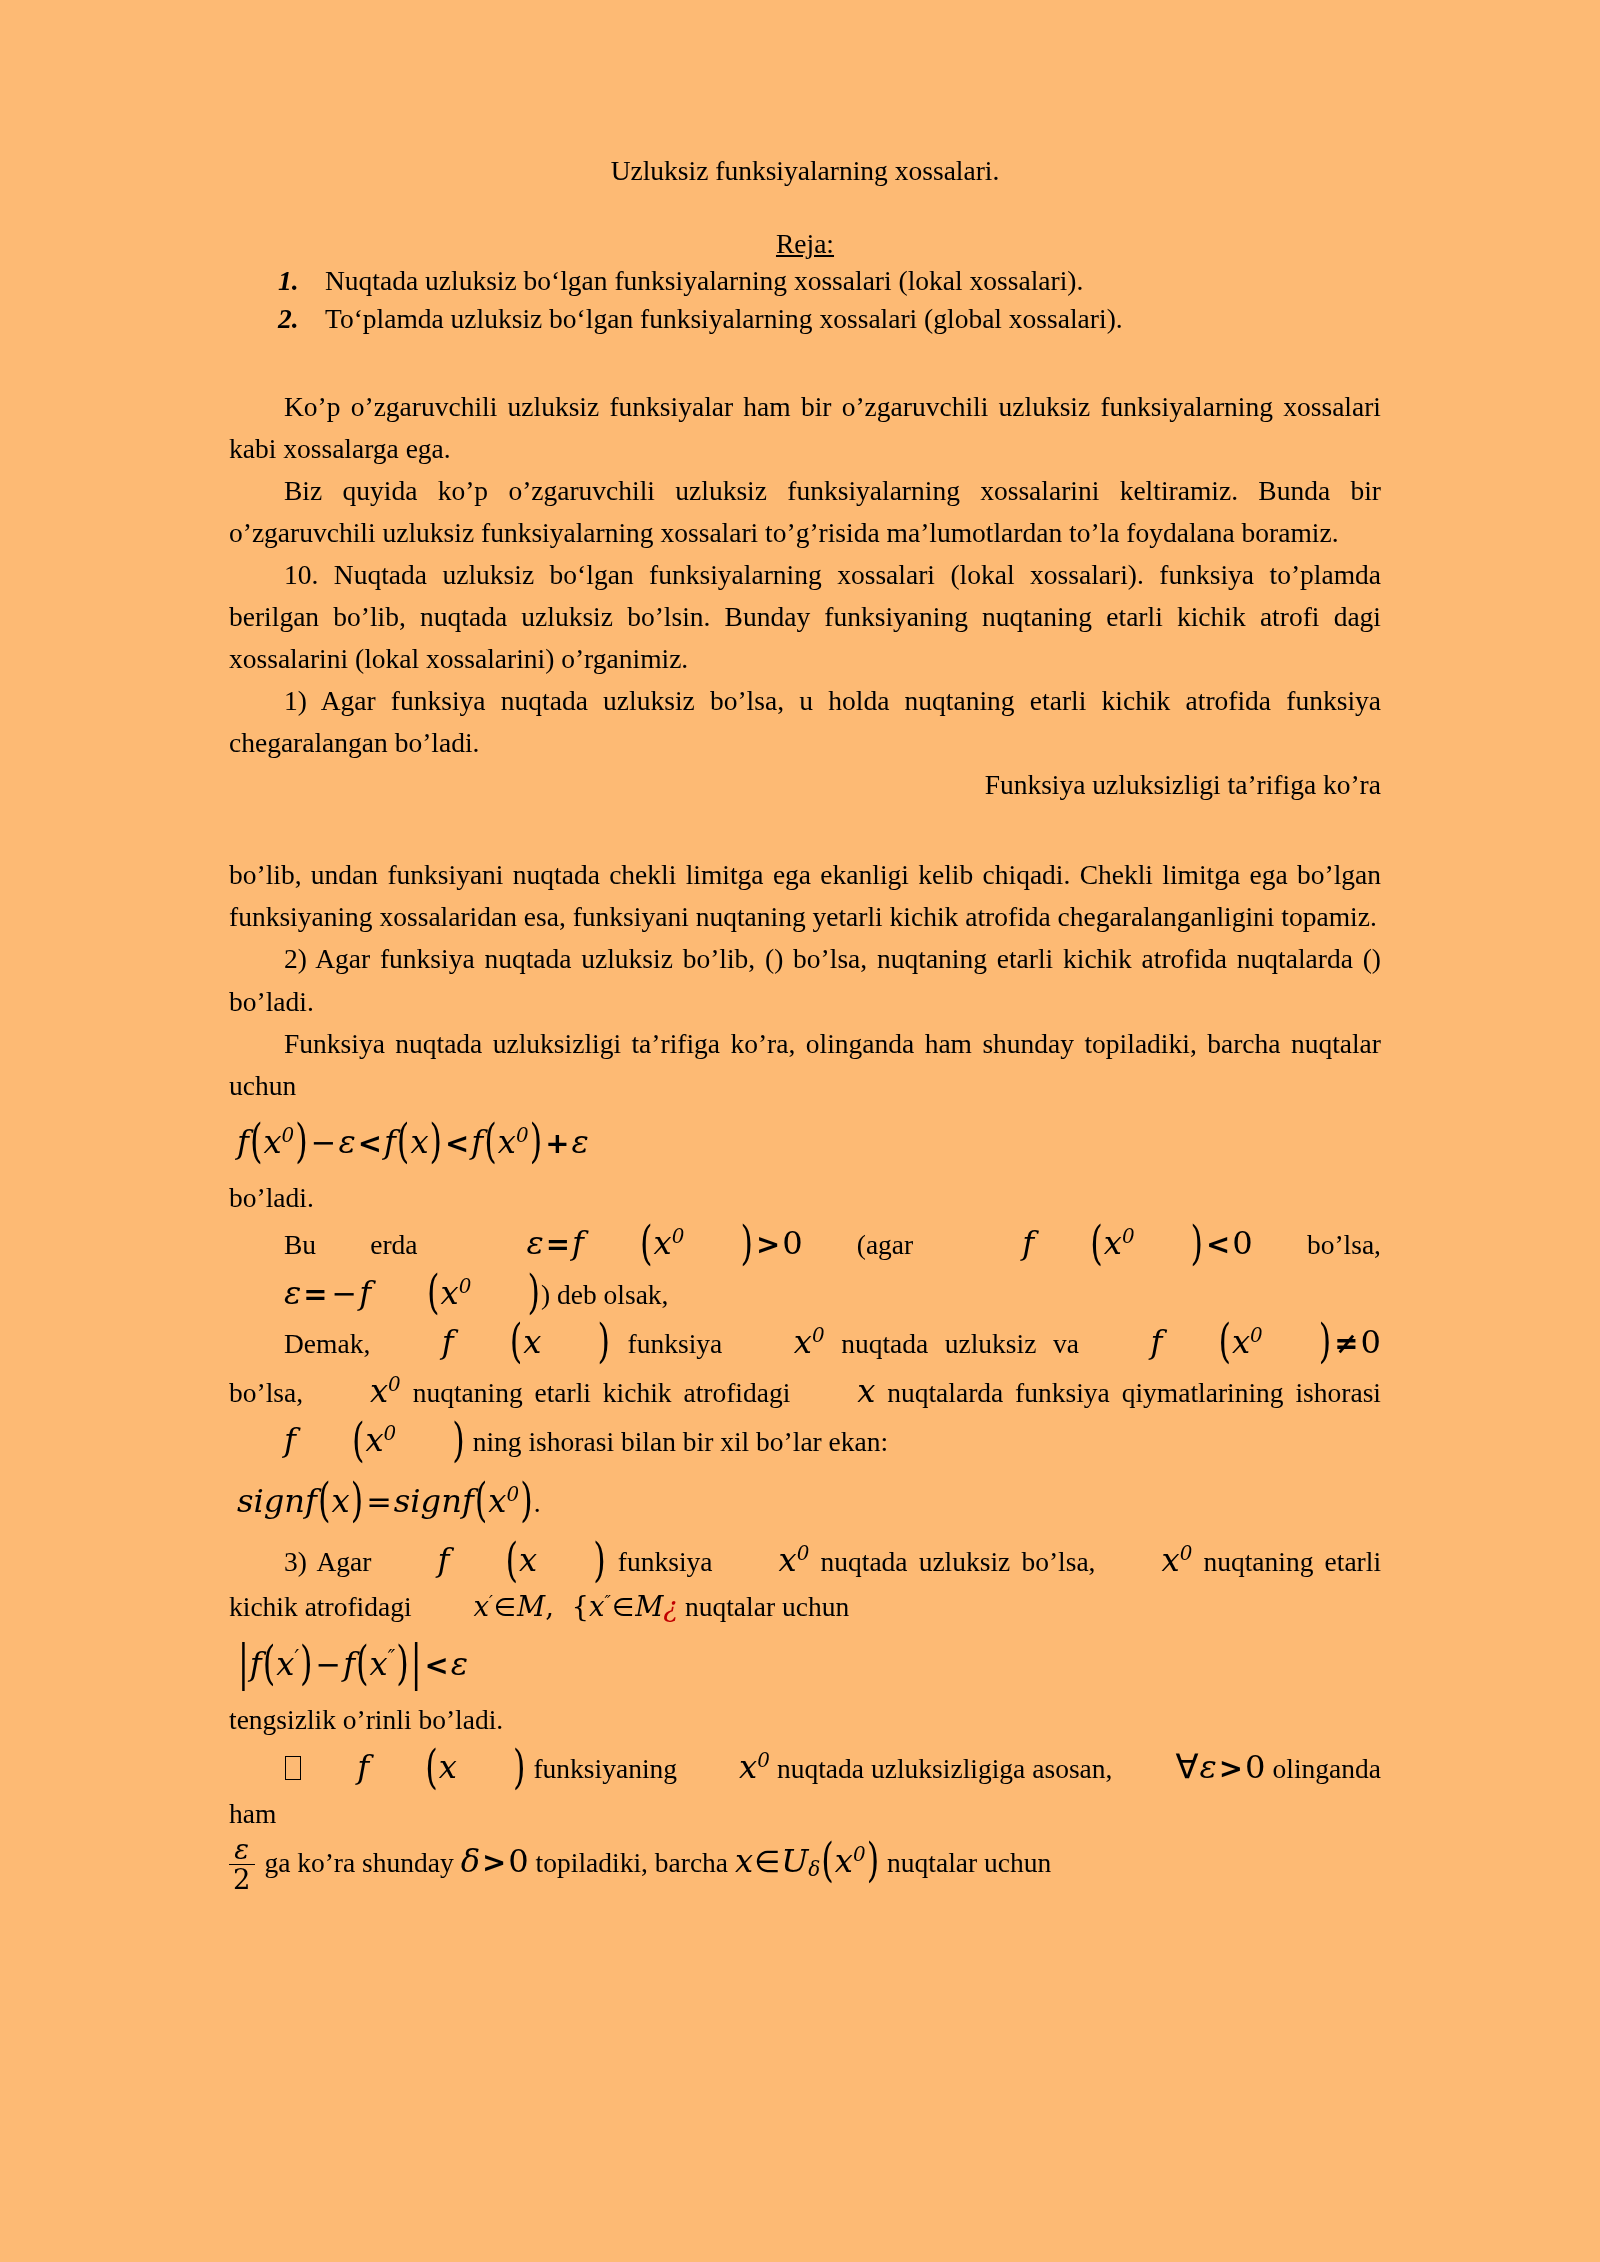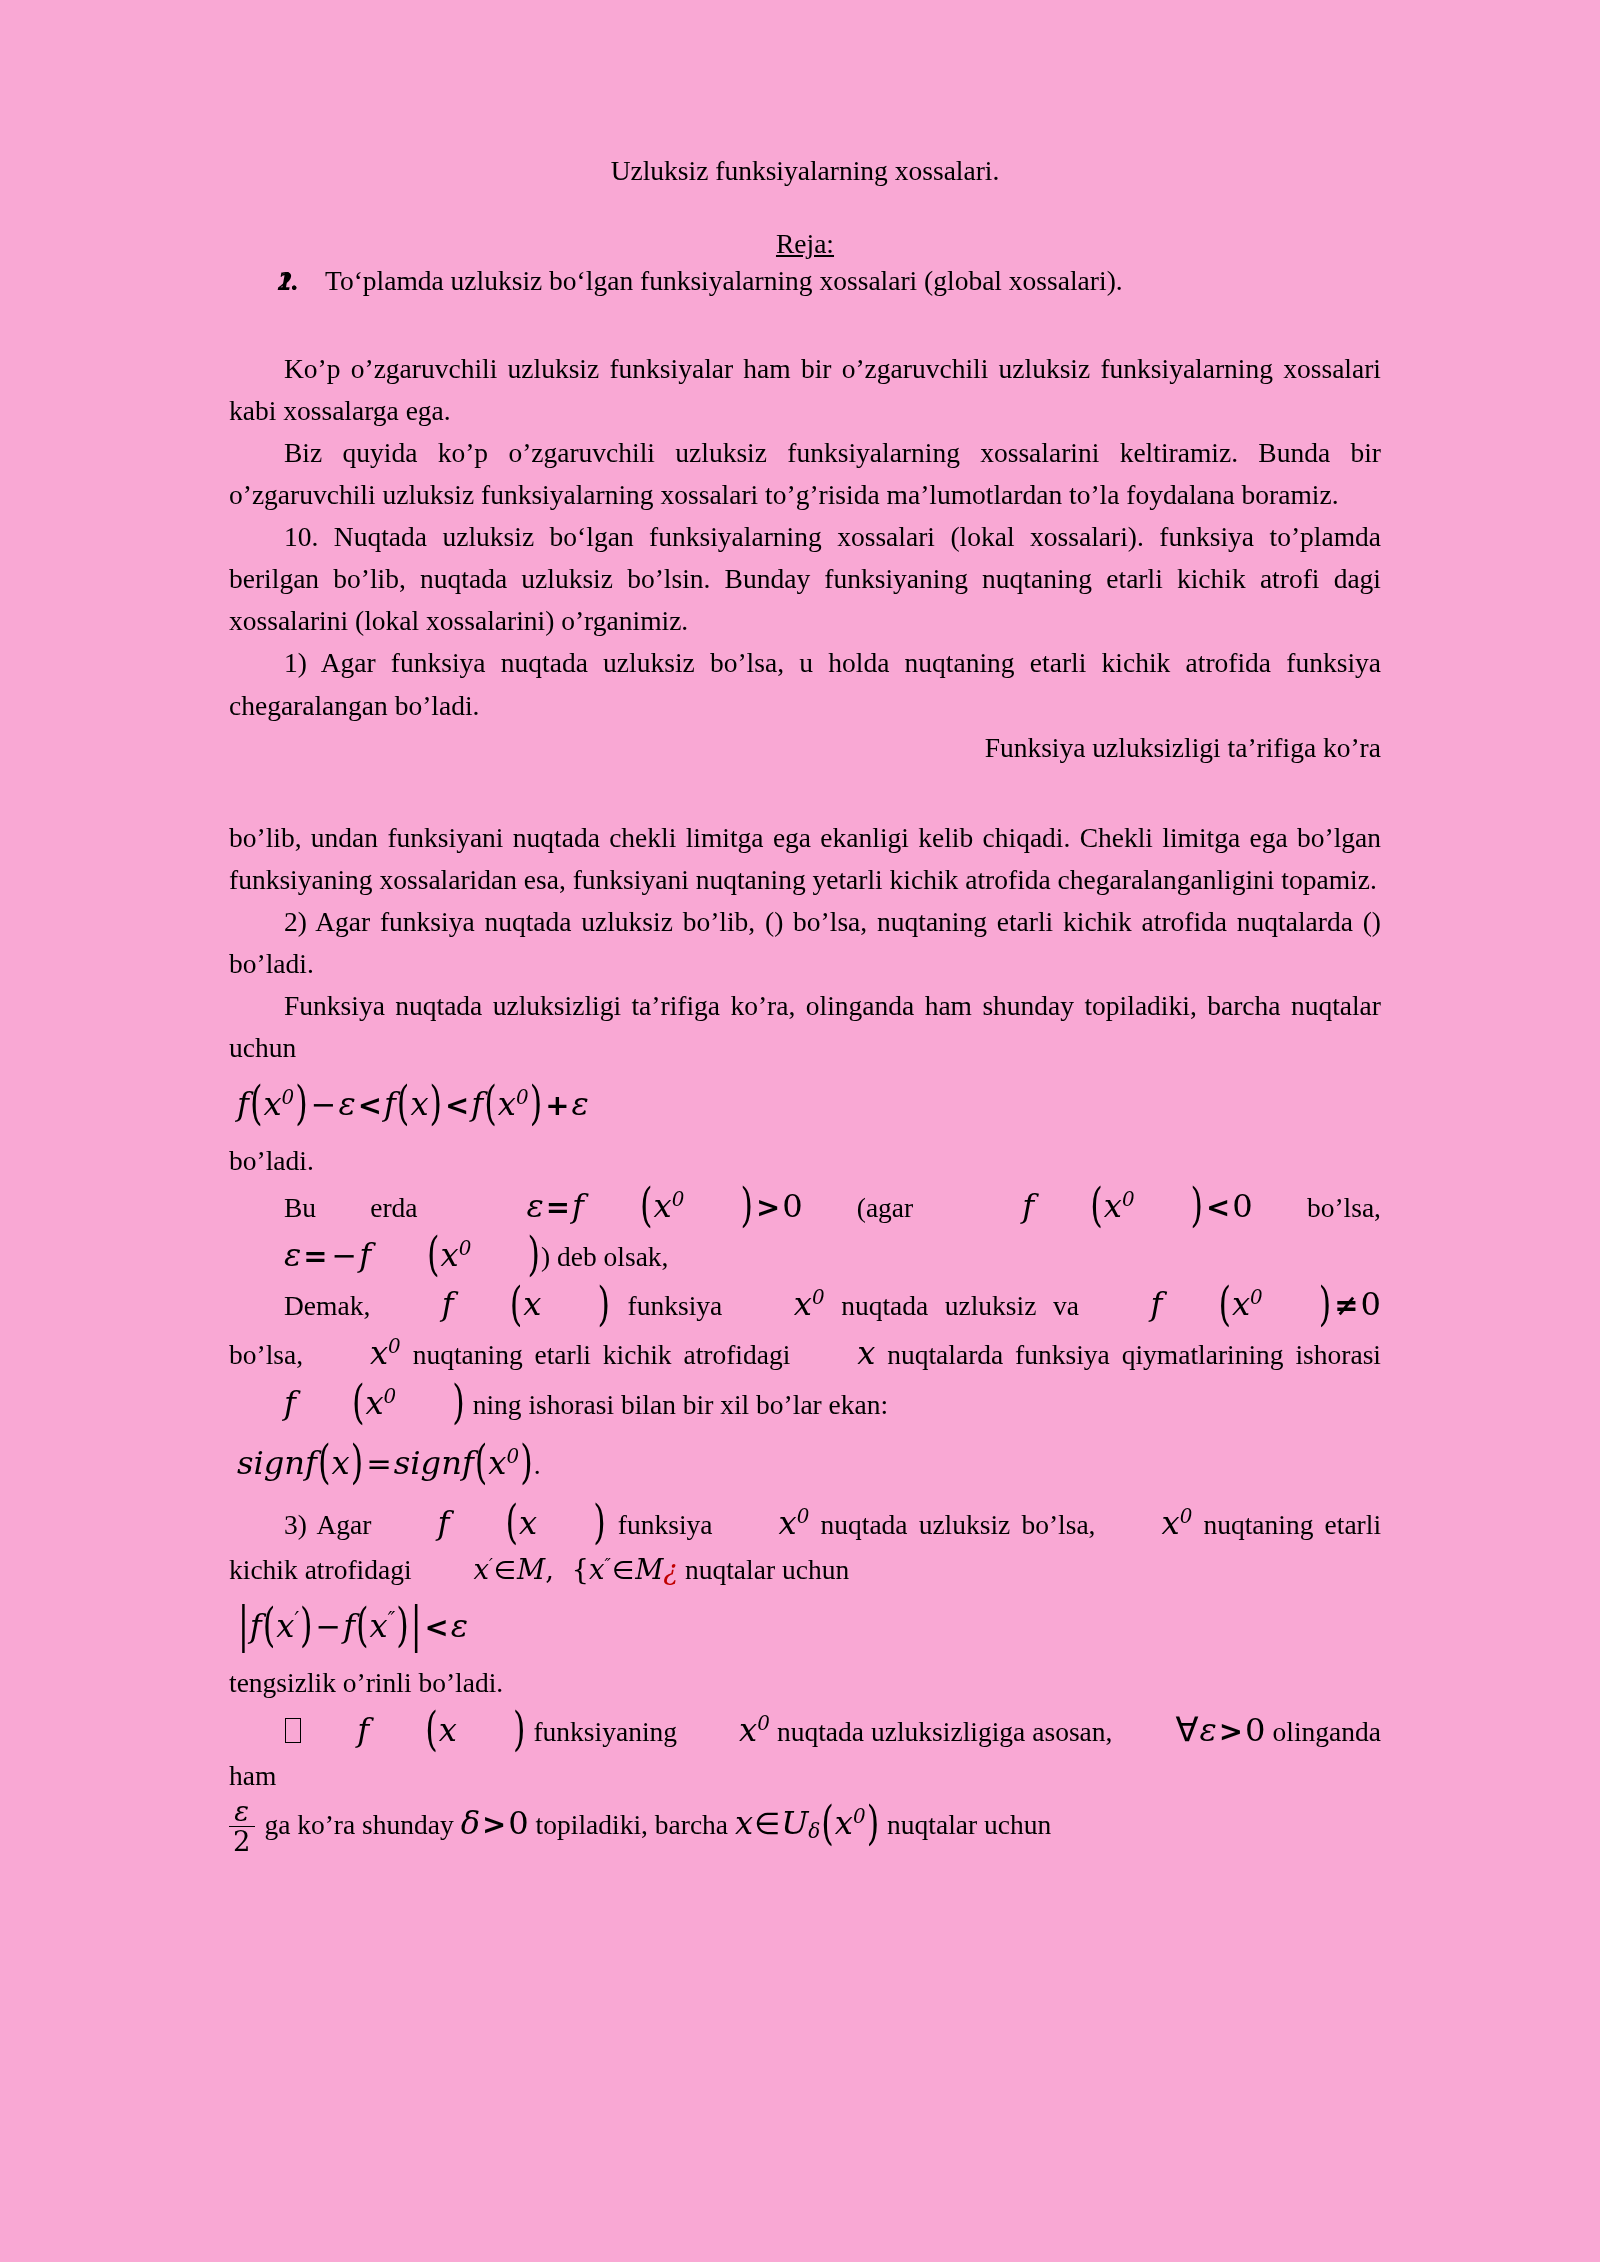--- a/index.html
+++ b/index.html
@@ -11,21 +11,21 @@
     width: 1600px;
     height: 2262px;
     font-family: "Liberation Serif", "DejaVu Serif", serif;
     color: #000000;
     overflow: hidden;
   }
   .page {
     position: relative;
     width: 1600px;
     height: 2262px;
-    background: #f9a8d4;
+    background: #fdba74;
   }
   .content {
     position: absolute;
     left: 229px;
     top: 150px;
     width: 1152px;
     font-size: 27.5px;
     line-height: 1.53;
   }
 
@@ -182,20 +182,21 @@
 
     <p class="doc-title">Uzluksiz funksiyalarning xossalari.</p>
 
     <div class="spacer-sm"></div>
 
     <p class="reja-heading">Reja:</p>
 
     <ol class="reja-list">
       <li>
         <span class="marker">1.</span>
+        <span>Nuqtada uzluksiz bo‘lgan funksiyalarning xossalari (lokal xossalari).</span>
       </li>
       <li>
         <span class="marker">2.</span>
         <span>To‘plamda uzluksiz bo‘lgan funksiyalarning xossalari (global xossalari).</span>
       </li>
     </ol>
 
     <div class="spacer-md"></div>
 
     <p class="para">Ko’p o’zgaruvchili uzluksiz funksiyalar ham bir o’zgaruvchili uzluksiz funksiyalarning xossalari kabi xossalarga ega.</p>

